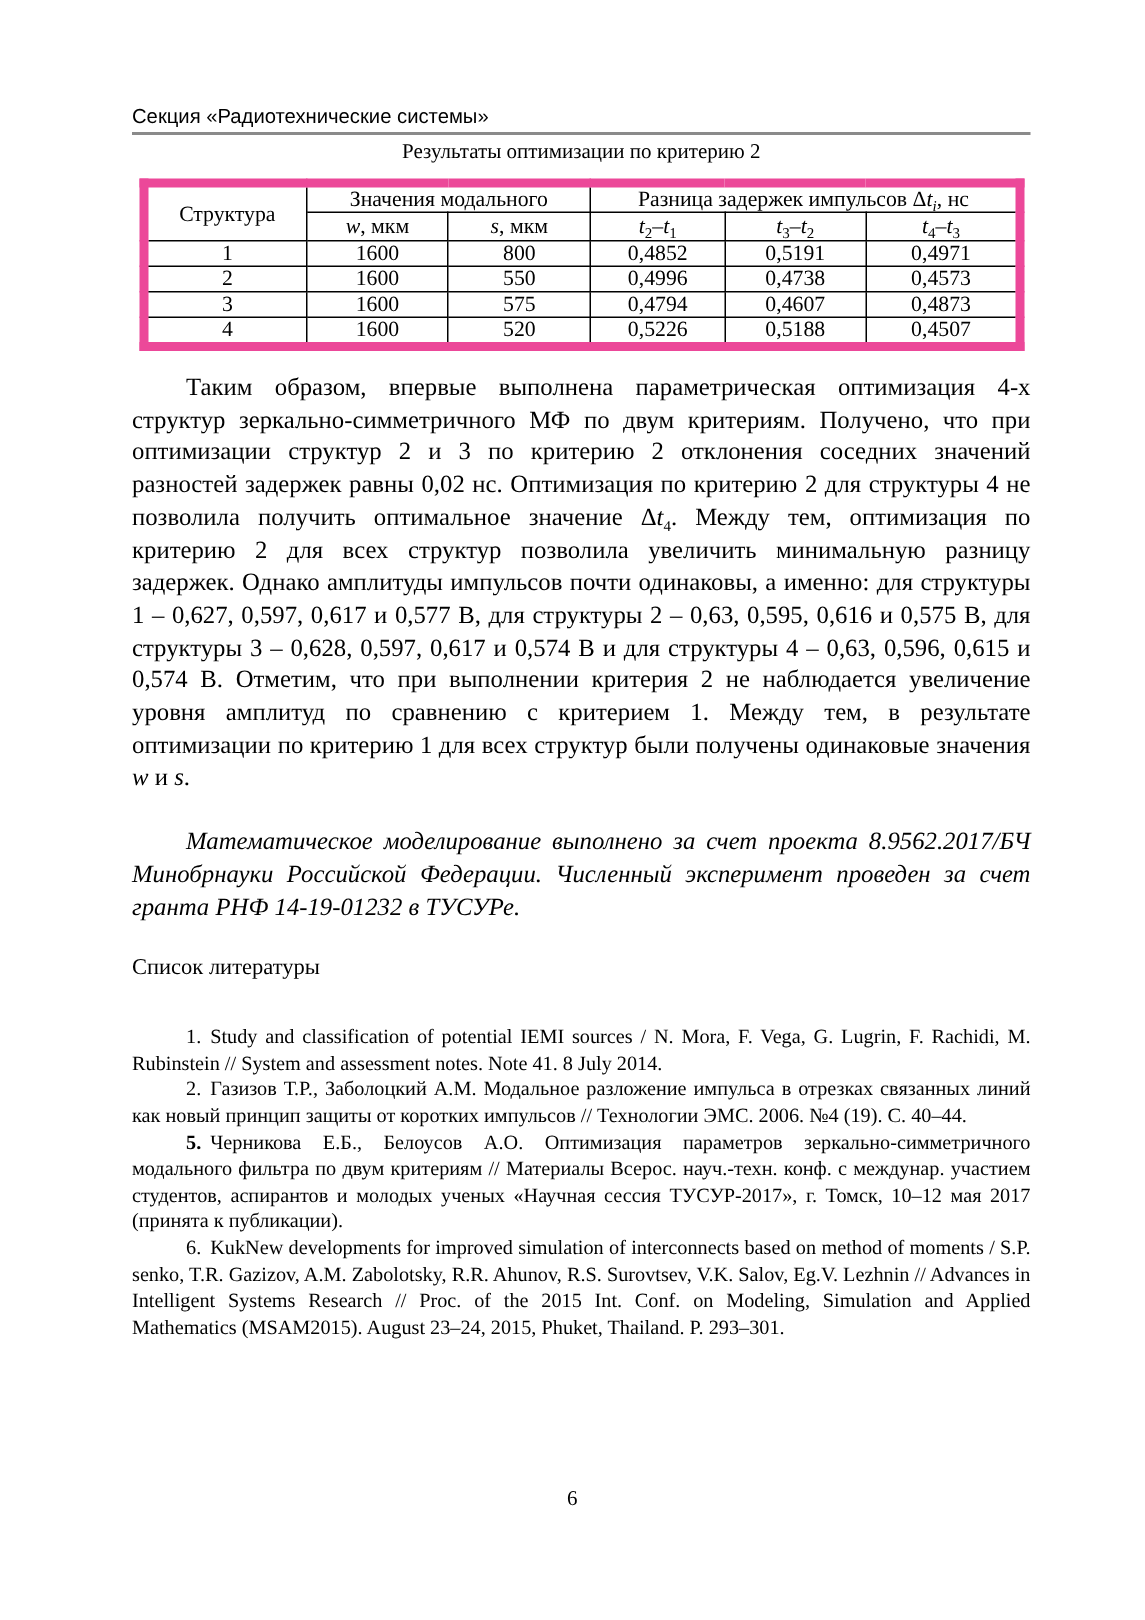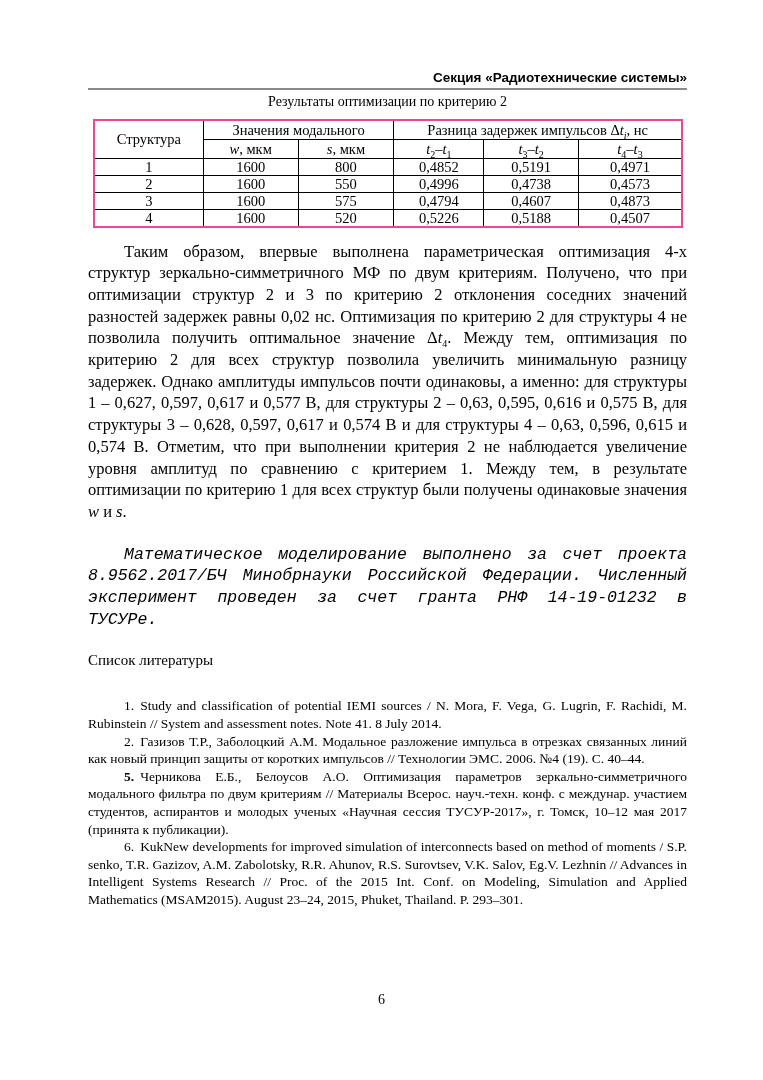--- a/index.html
+++ b/index.html
@@ -13,23 +13,22 @@
   }
   .page {
     position: relative;
     width: 763px; height: 1080px;
     padding: 70px 76px 0 88px;
   }
   
   .running-head {
     font-family: "Liberation Sans", sans-serif;
     font-size: 13.5px;
-    text-align: right;
+    text-align: left;
     line-height: 16px;
-    font-weight: bold;
   }
   .head-rule {
     margin-top: 2px;
     height: 0;
     border-top: 2.5px solid #8a8a8a;
   }
   
   .table-label {
     margin-top: 13px;
     font-size: 14.5px;
@@ -41,21 +40,21 @@
     margin-top: 3px;
     font-size: 14px;
     text-align: center;
     line-height: 18px;
   }
   
   table.results {
     margin: 8px 0 0 5px;
     width: 590px;
     border-collapse: collapse;
-    border: 2px solid #ec4899;
+    border: 6px solid #ec4899;
     font-size: 14.5px;
   }
   table.results th, table.results td {
     border: 1px solid #000;
     font-weight: normal;
     text-align: center;
     vertical-align: middle;
     padding: 0 2px;
     height: 17px;
     line-height: 16px;
@@ -73,21 +72,20 @@
   .bodytext {
     font-size: 16.5px;
     line-height: 21.7px;
     text-align: justify;
     text-indent: 36px;
   }
   .first-body { margin-top: 13px; }
   .ack {
     margin-top: 21px;
     font-style: italic;
-    font-family: Liberation Mono, monospace;
   }
   .refs-heading {
     margin-top: 21px;
     font-size: 15px;
     text-align: left;
     line-height: 18px;
   }
   .references {
     list-style: none;
     margin-top: 28px;

